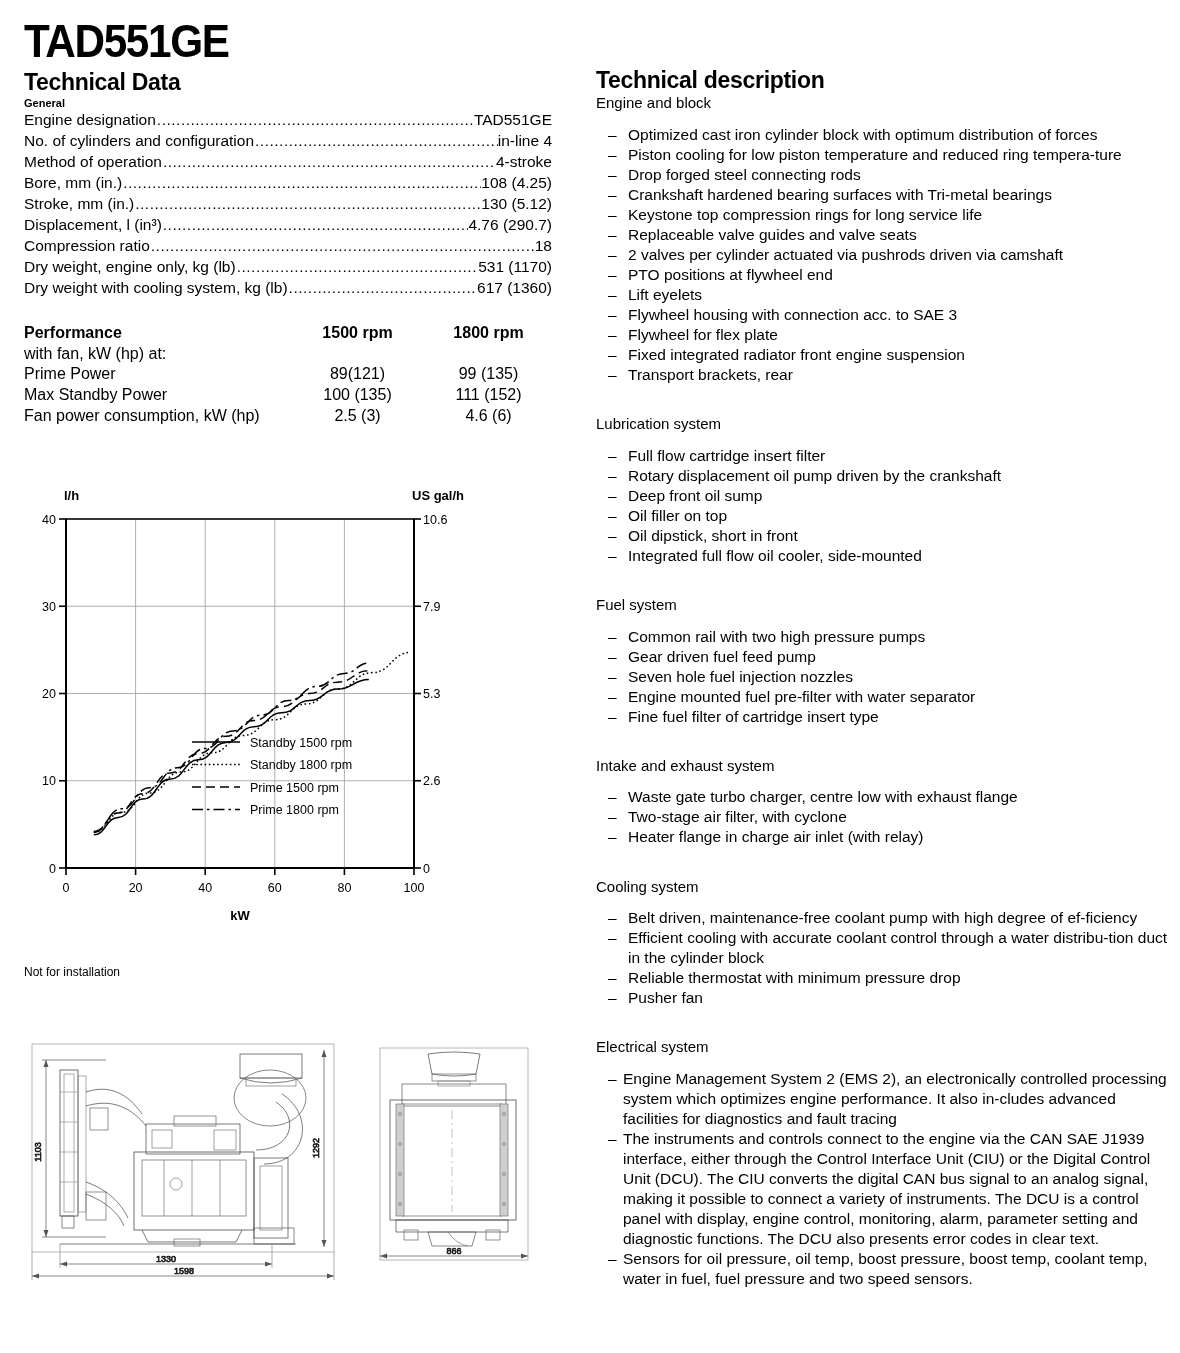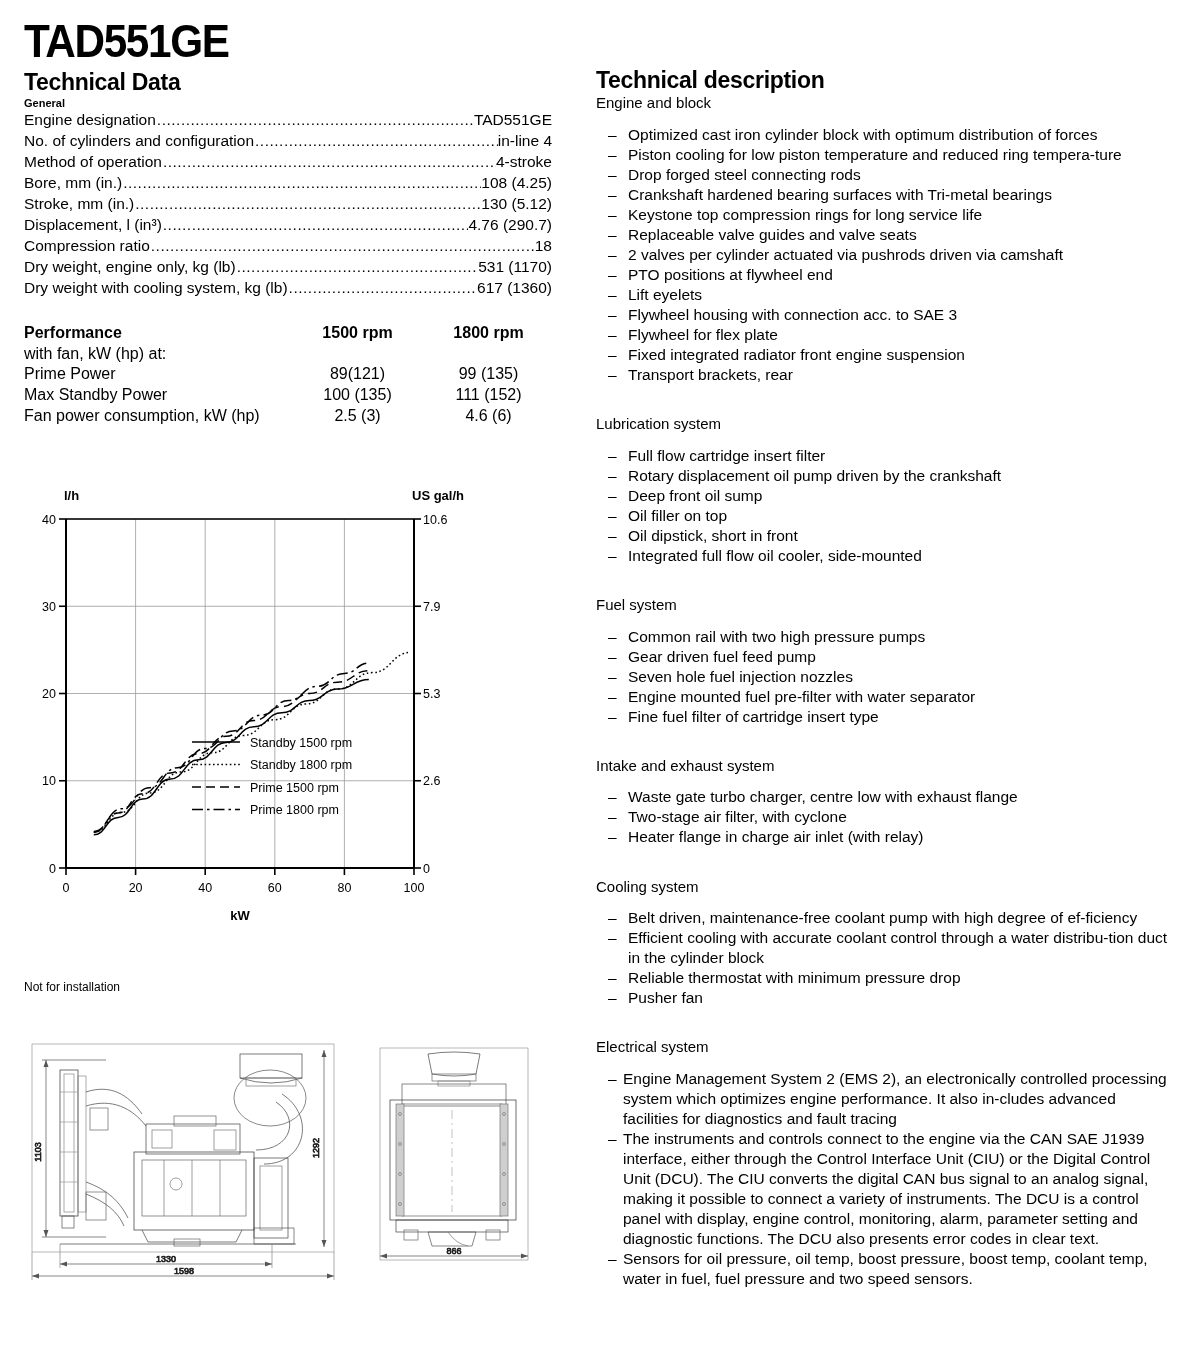--- a/index.html
+++ b/index.html
@@ -48,21 +48,21 @@
   .perf-c2{ width:127px; flex:0 0 127px; text-align:center; }
   .perf-head .perf-c0, .perf-head .perf-c1, .perf-head .perf-c2{ font-weight:bold; }
 
   
   .chart-wrap{ position:absolute; left:24px; top:480px; width:470px; height:450px; }
   .chart-wrap svg{ display:block; }
 
   
   .dim-head{ position:absolute; left:24px; top:962px; }
   .dim-head h2{ font-size:23px; font-weight:bold; margin:0; letter-spacing:-0.3px;}
-  .dim-note{ font-size:12px; margin-top:18px; }
+  .dim-note{ font-size:12px; margin-top:3px; }
   .drawings{ position:absolute; left:24px; top:1032px; width:520px; height:260px; }
   .drawings svg{ display:block; }
 
   
   .grp{ margin-bottom:0; }
   .grp-title{ font-size:15px; line-height:1.295; }
   .bullets{ margin:12px; padding:0; list-style:none; }
   .bullets li{
     font-size:15.5px; line-height:1.295;
     padding-left:20px; text-indent:-20px;

